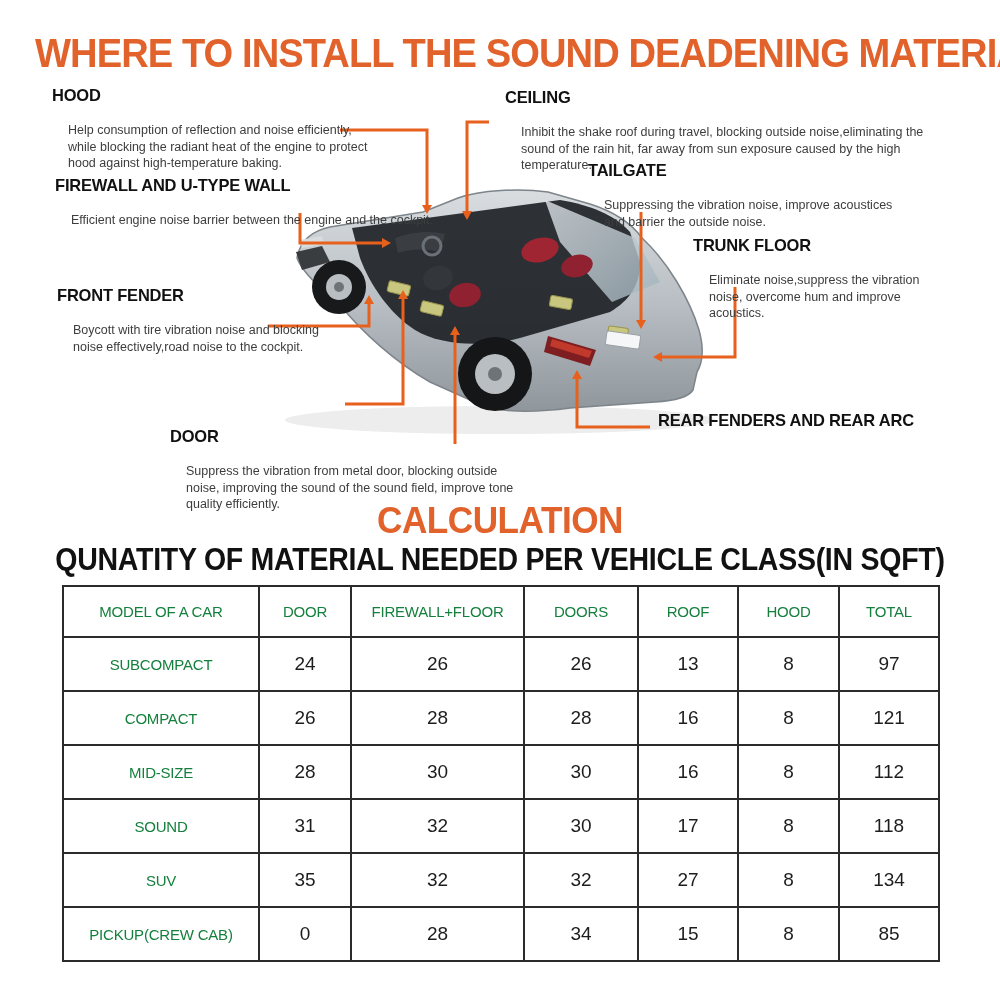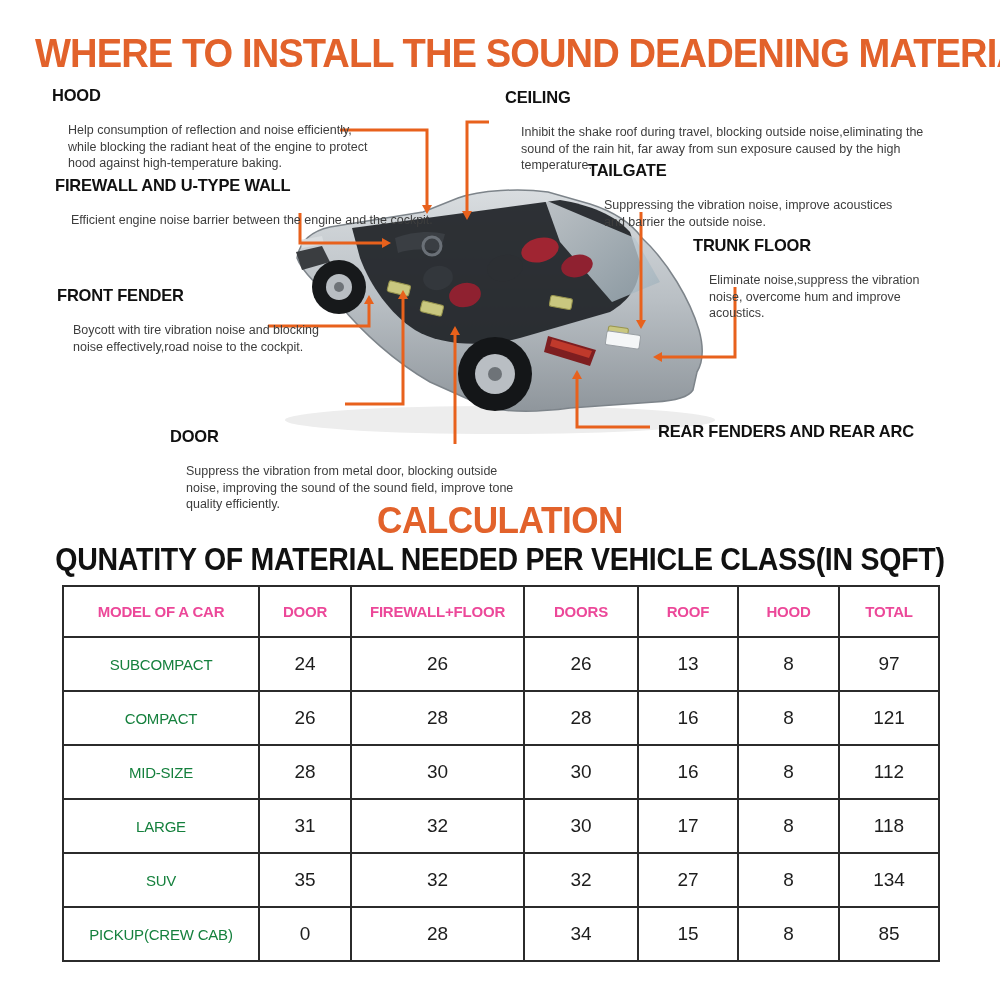--- a/index.html
+++ b/index.html
@@ -15,21 +15,21 @@
   #calc-heading{position:absolute;top:500px;left:0;width:1000px;text-align:center;
     font-size:37px;font-weight:900;color:#e2622b;letter-spacing:-0.5px;
     transform:scaleX(0.95);transform-origin:50% 50%;white-space:nowrap;}
   #calc-subheading{position:absolute;top:542px;left:0;width:1000px;text-align:center;
     font-size:31px;font-weight:700;color:#111;letter-spacing:-0.3px;
     transform:scaleX(0.92);transform-origin:50% 50%;white-space:nowrap;}
   #qty-table{position:absolute;top:585px;left:62px;width:876px;border-collapse:collapse;
     table-layout:fixed;background:#fff;}
   #qty-table th,#qty-table td{border:2px solid #2b2b2b;text-align:center;vertical-align:middle;
     padding:0;overflow:hidden;}
-  #qty-table th{height:49px;font-size:15px;font-weight:700;color:#ec4899;letter-spacing:-0.2px;}
+  #qty-table th{height:49px;font-size:15px;font-weight:400;color:#15803d;letter-spacing:-0.2px;}
   #qty-table td{height:52px;font-size:19px;color:#1d1d1d;font-weight:400;}
   #qty-table td.model{font-size:15px;font-weight:400;color:#15803d;letter-spacing:-0.2px;margin-top:32px;}
   #diagram-svg{position:absolute;top:0;left:0;width:1000px;height:500px;}
 </style>
 </head>
 <body>
 
 <div id="page">
 
   <div id="main-title">WHERE TO INSTALL THE SOUND DEADENING MATERIAL</div>
@@ -149,21 +149,21 @@
     <h3>FRONT FENDER</h3>
     <p>Boycott with tire vibration noise and blocking noise effectively,road noise to the cockpit.</p>
   </div>
 
 
   <div class="callout" style="left:170px;top:427px;width:380px">
     <h3>DOOR</h3>
     <p>Suppress the vibration from metal door, blocking outside noise, improving the sound of the sound field, improve tone quality efficiently.</p>
   </div>
 
-  <div class="callout" style="left:658px;top:422px;width:330px">
+  <div class="callout" style="left:658px;top:411px;width:330px">
     <h3>REAR FENDERS AND REAR ARC</h3>
   </div>
 
   <div id="calc-heading">CALCULATION</div>
   <div id="calc-subheading">QUNATITY OF MATERIAL NEEDED PER VEHICLE CLASS(IN SQFT)</div>
 
   <table id="qty-table">
     <colgroup>
       <col style="width:196px">
         <col style="width:92px">
@@ -206,21 +206,21 @@
       <tr>
         <td class="model">MID-SIZE</td>
         <td>28</td>
         <td>30</td>
         <td>30</td>
         <td>16</td>
         <td>8</td>
         <td>112</td>
       </tr>
       <tr>
-        <td class="model">LARGE</td>
+        <td class="model">SOUND</td>
         <td>31</td>
         <td>32</td>
         <td>30</td>
         <td>17</td>
         <td>8</td>
         <td>118</td>
       </tr>
       <tr>
         <td class="model">SUV</td>
         <td>35</td>

